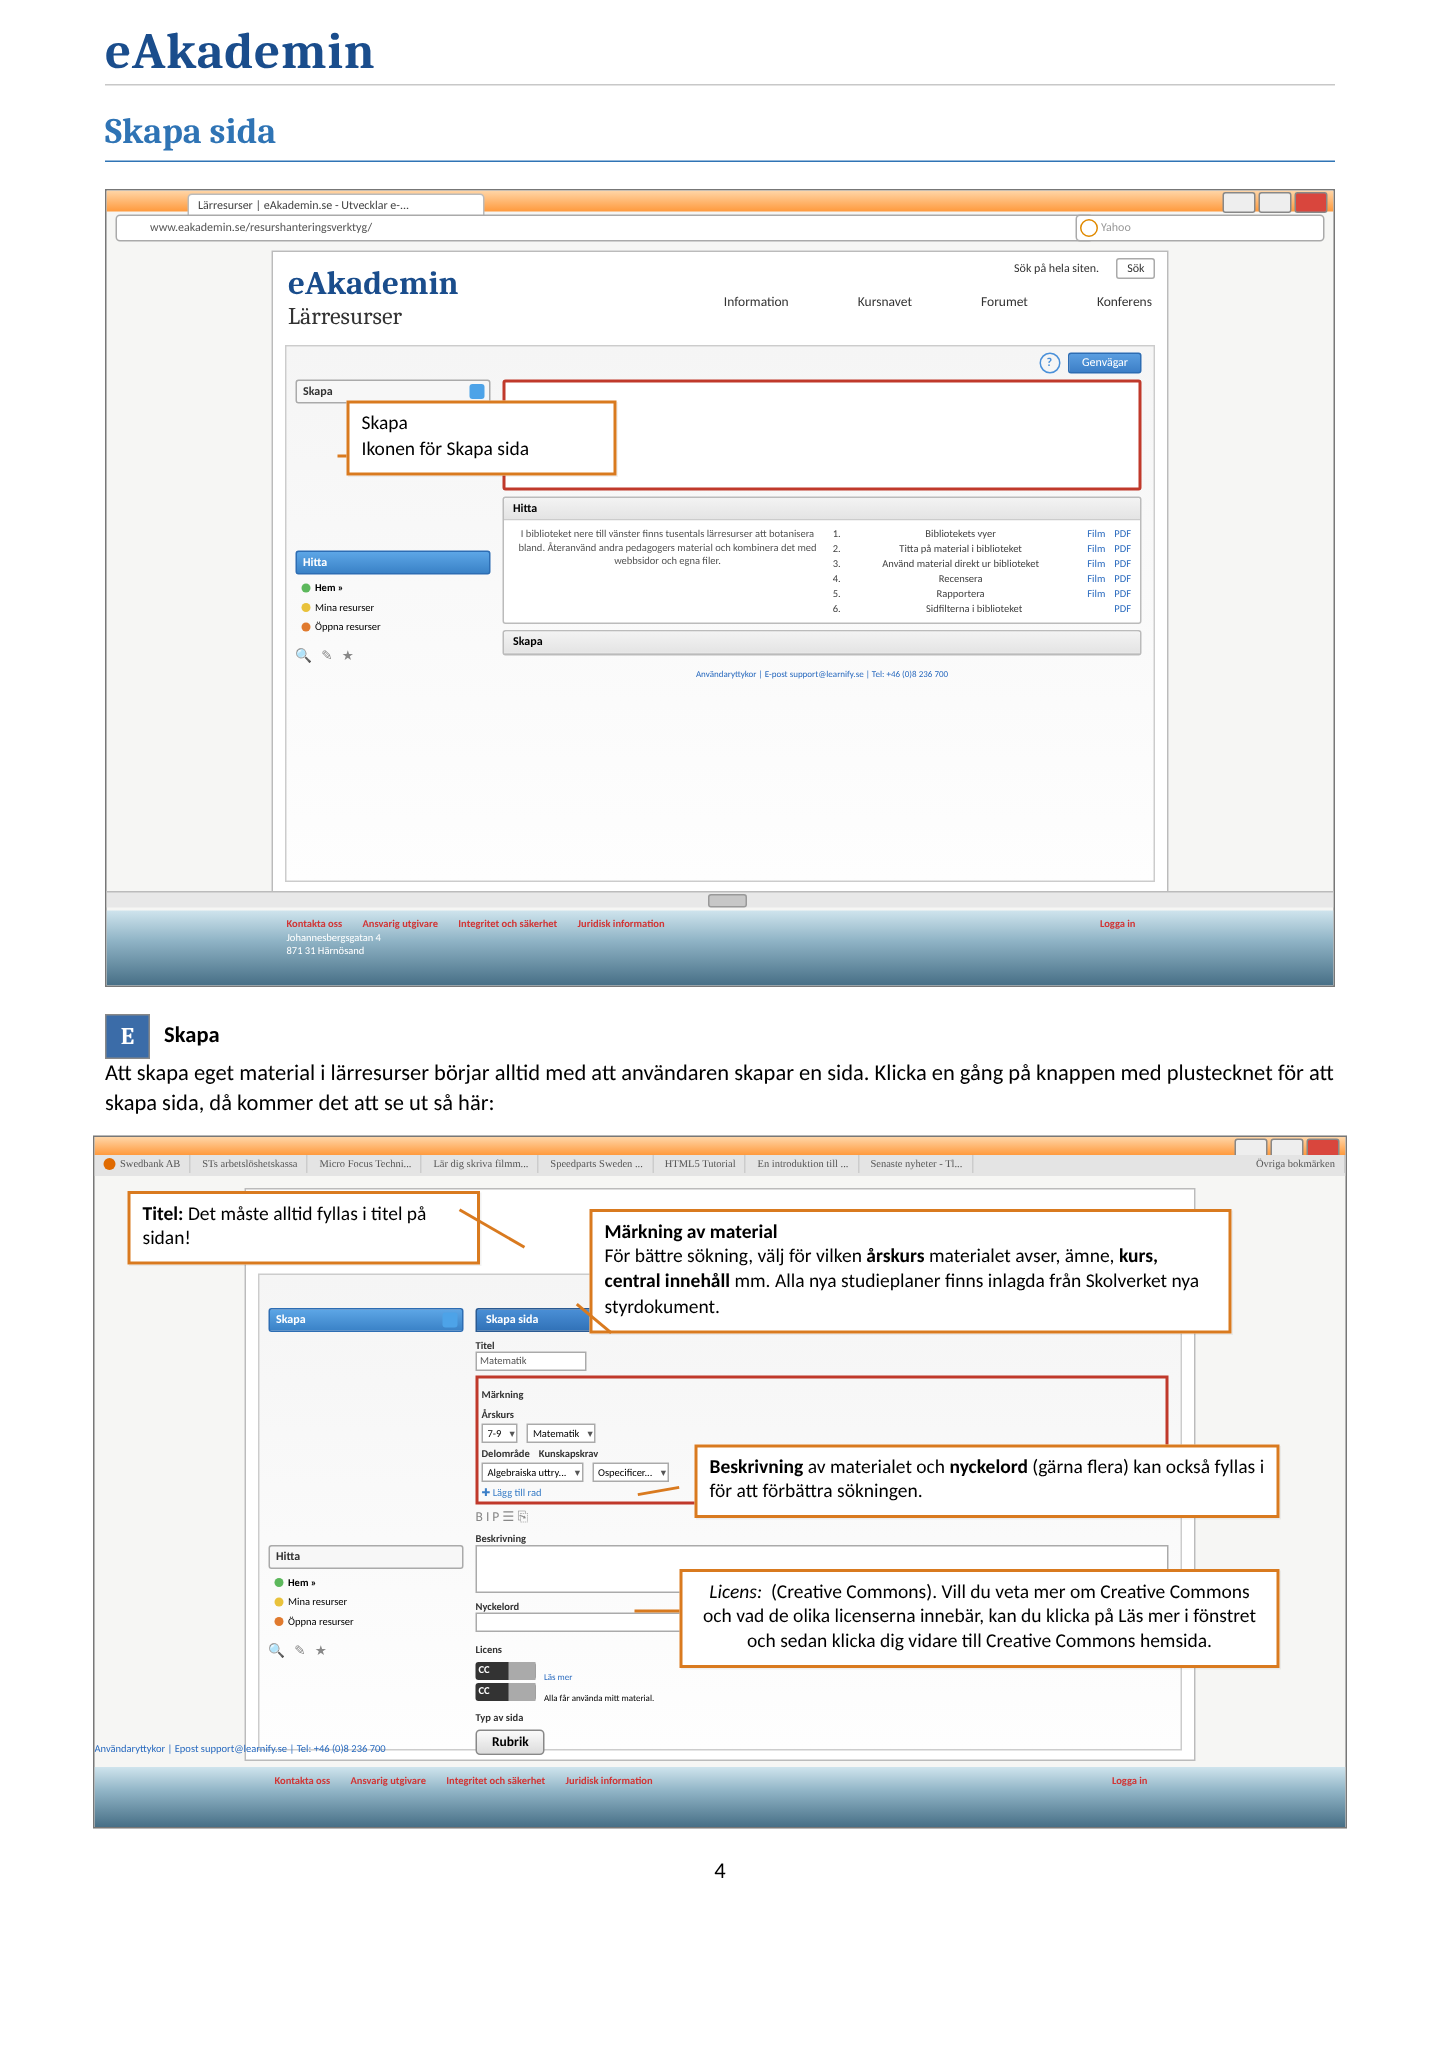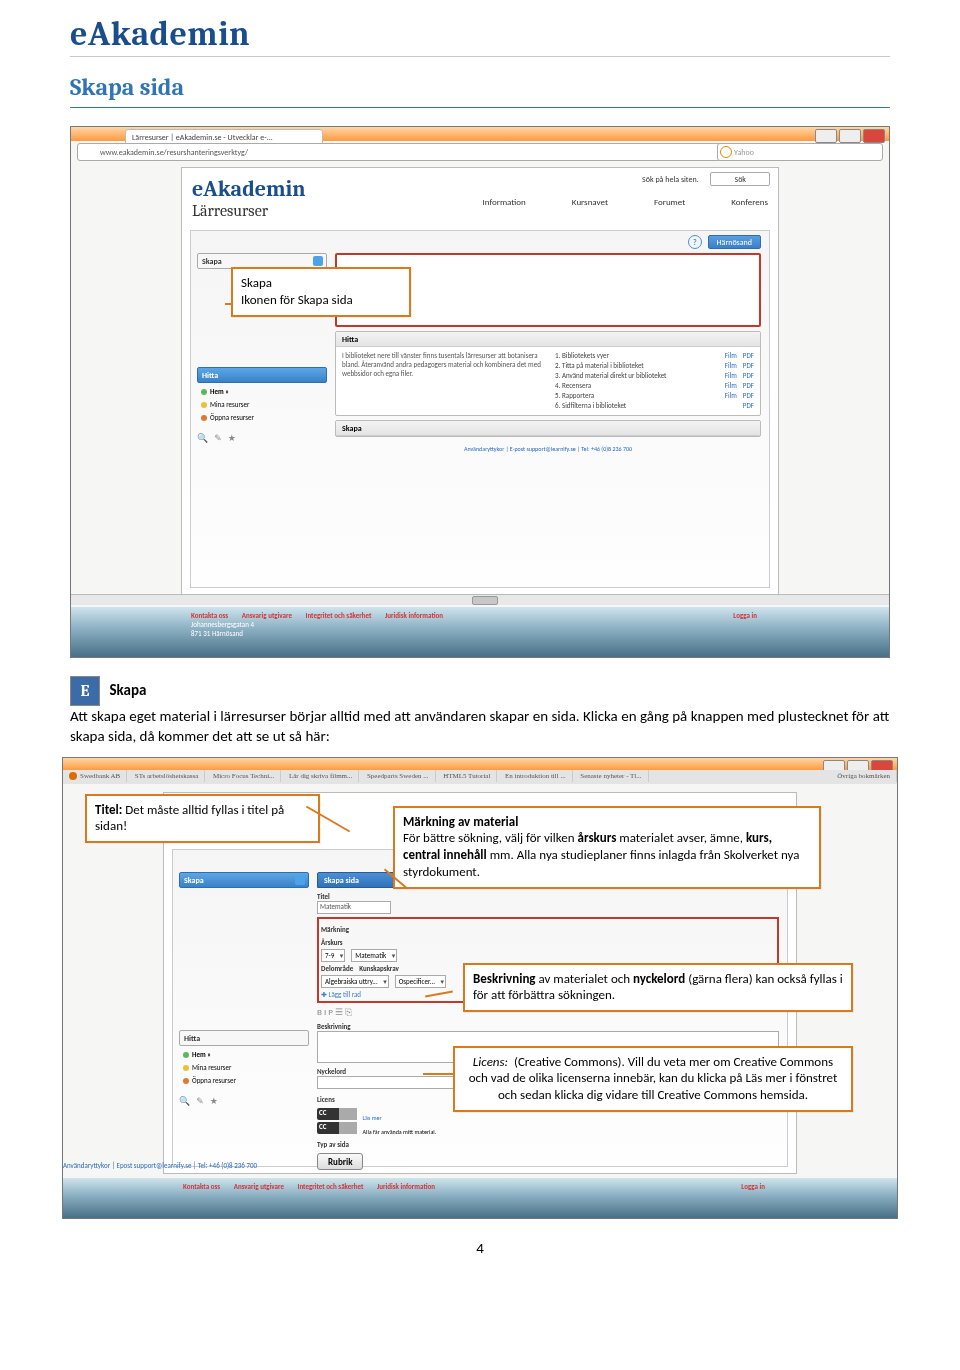--- a/index.html
+++ b/index.html
@@ -19,41 +19,41 @@
   .winbtns span{display:inline-block;width:20px;height:12px;border:1px solid #888;margin-left:2px;border-radius:2px;background:#eee;}
   .winbtns .close{background:#d9463d;}
   .site{position:absolute;left:110px;right:110px;top:40px;bottom:62px;background:#fff;border:1px solid #bbb;}
   .sitelogo{font-family:Cambria,Georgia,serif;font-weight:bold;color:#1a4d8c;font-size:22px;padding:8px 10px 0 10px;}
   .sitelogo small{display:block;font-size:16px;color:#333;font-weight:normal;}
   .nav{position:absolute;top:28px;right:10px;height:16px;font-size:9px;color:#333;}
   .nav span{margin-left:44px;}
   .navline{border-top:1px solid #ccc;margin:0 10px;}
   .nav2{position:absolute;top:6px;right:8px;font-size:8px;color:#333;}
   .nav2 a{margin-left:10px;}
-  .nav2 .sok{border:1px solid #aaa;padding:1px 23px;border-radius:2px;}
+  .nav2 .sok{border:1px solid #aaa;padding:1px 6px;border-radius:2px;}
   .inner{position:absolute;left:8px;right:8px;top:62px;bottom:6px;border:1px solid #ccc;background:linear-gradient(#f5f5f5,#fefefe);}
   .inner .help{position:absolute;top:4px;right:8px;font-size:8px;}
   .inner .help .q{display:inline-block;width:12px;height:12px;border:1px solid #4a90d9;border-radius:50%;color:#4a90d9;text-align:center;line-height:12px;font-weight:bold;}
   .inner .help .btn{display:inline-block;border:1px solid #2d6db3;background:linear-gradient(#5a9ee0,#3d7fc7);color:#fff;padding:1px 8px;border-radius:2px;margin-left:4px;}
   .leftcol{position:absolute;left:6px;top:22px;width:130px;}
   .leftcol .item{border:1px solid #aaa;border-radius:2px;background:#f7f7f7;font-size:8px;font-weight:bold;padding:2px 4px;margin-bottom:2px;color:#333;position:relative;}
   .leftcol .item .chev{position:absolute;right:3px;top:2px;width:10px;height:10px;background:#4da3e8;border-radius:2px;}
   .leftcol .hitta{background:linear-gradient(#5da6e6,#3a82c7);color:#fff;border-color:#2d6db3;}
   .leftcol .sub{font-size:7px;padding:2px 4px;}
   .leftcol .sub .dot{display:inline-block;width:6px;height:6px;border-radius:50%;margin-right:3px;vertical-align:middle;}
   .leftcol .sub .g{background:#5cb85c;}
   .leftcol .sub .y{background:#e9c23b;}
   .leftcol .sub .o{background:#e07a2e;}
   .leftcol .toolrow{margin-top:8px;font-size:9px;color:#888;}
   .leftcol .toolrow span{margin-right:6px;}
   .centre{position:absolute;left:144px;right:8px;top:22px;}
   .panel{border:1px solid #bbb;border-radius:2px;margin-bottom:4px;background:#fff;}
   .panel .ph{font-size:8px;font-weight:bold;background:linear-gradient(#f3f3f3,#e4e4e4);padding:2px 6px;border-bottom:1px solid #ccc;border-radius:2px 2px 0 0;}
   .panel .pbody{font-size:7px;padding:4px 6px;color:#444;display:flex;}
-  .panel .pbody .half{flex:1;}
+  .panel .pbody .half{flex:1;text-align:center;}
   .panel .pbody .lbl{color:#555;}
   .panel .pbody ol{margin:0;padding-left:14px;}
   .panel .pbody ol li{margin-bottom:1px;}
   .panel .pbody .links{float:right;color:#2a6bbf;}
   .panel .pbody .links span{margin-left:6px;}
   .footer{position:absolute;left:0;right:0;bottom:0;height:50px;background:linear-gradient(#cfe4ed 0%,#90b4c6 40%,#476f86 100%);font-size:7px;color:#fff;padding:4px 120px;box-sizing:border-box;}
   .footer .ftop{color:#d13535;font-weight:bold;}
   .footer .ftop span{margin-right:12px;}
   .footer .login{float:right;color:#d13535;}
   .scrollline{position:absolute;left:0;right:0;bottom:52px;height:10px;background:#e8e8e8;border-top:1px solid #bbb;}
@@ -118,21 +118,21 @@
       <span>Information</span>
       <span>Kursnavet</span>
       <span>Forumet</span>
       <span>Konferens</span>
     </div>
     <div class="navline" style="margin-top:34px;"></div>
 
     <div class="inner">
       <div class="help">
         <span class="q">?</span>
-        <span class="btn">Härnösand</span>
+        <span class="btn">Genvägar</span>
       </div>
       <div class="leftcol">
         <div class="item"><span>Skapa</span><span class="chev"></span></div>
         <div style="height:96px"></div>
         <div class="item hitta"><span>Hitta</span></div>
         <div class="sub"><span class="dot g"></span><b>Hem »</b></div>
         <div class="sub"><span class="dot y"></span><span>Mina resurser</span></div>
         <div class="sub"><span class="dot o"></span><span>Öppna resurser</span></div>
         <div class="toolrow"><span>🔍</span><span>✎</span><span>★</span></div>
       </div>

